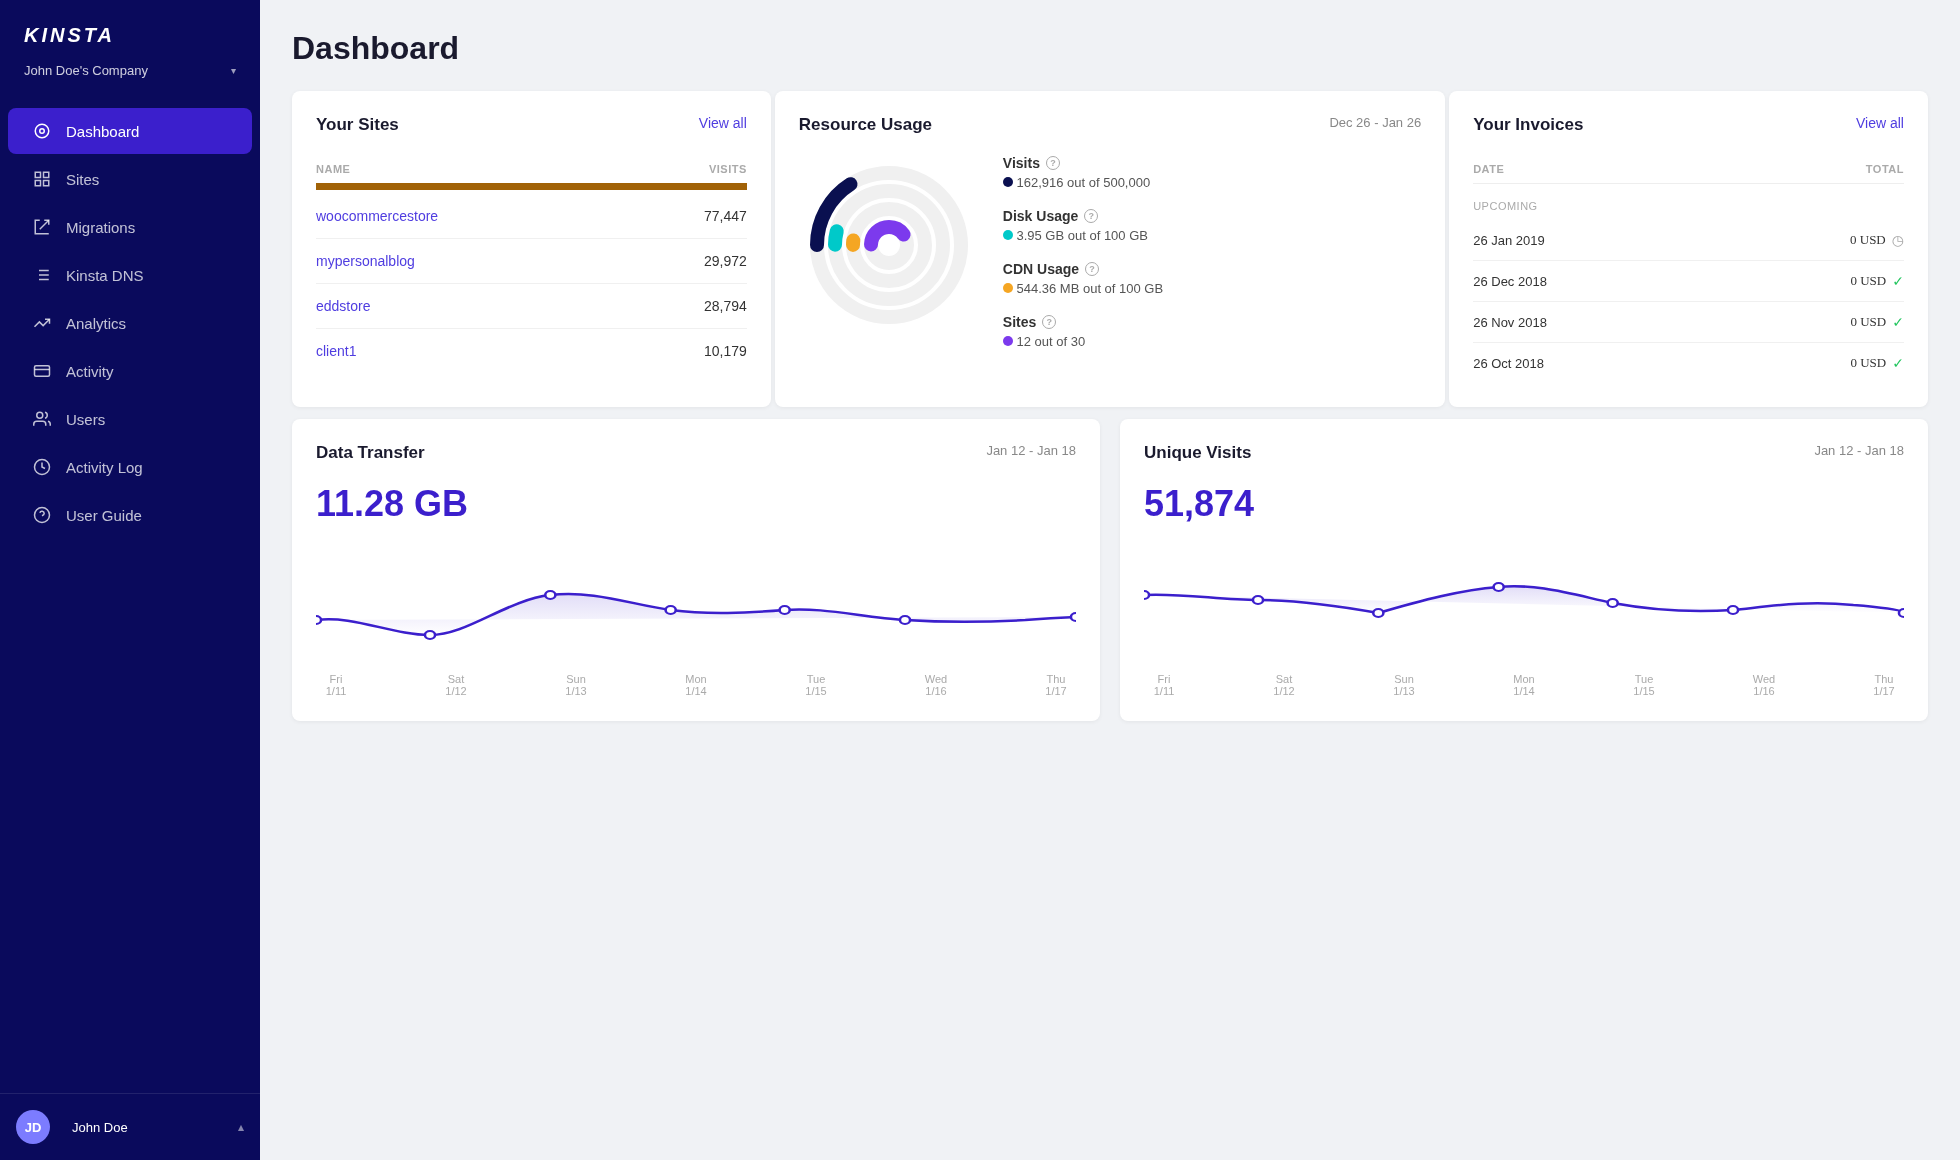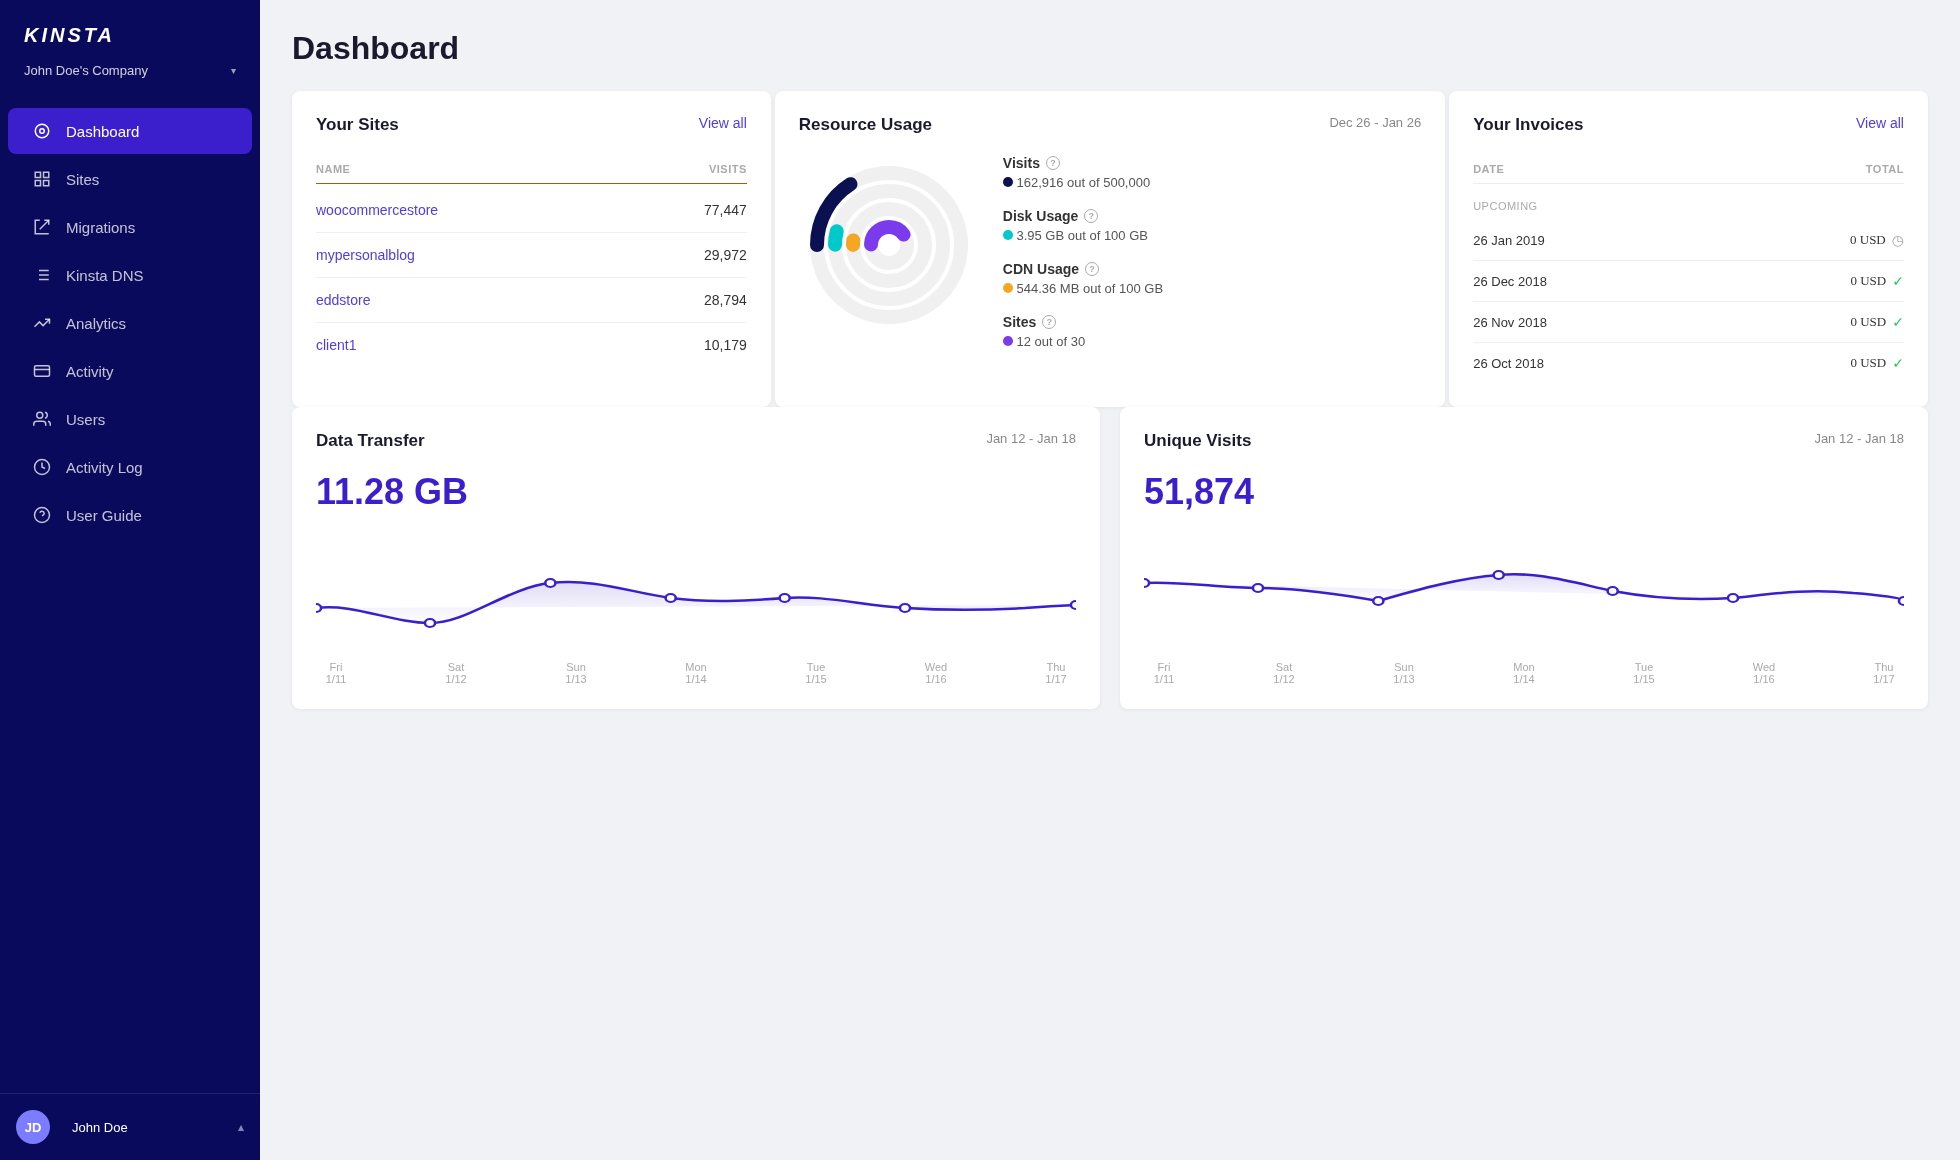--- a/index.html
+++ b/index.html
@@ -103,20 +103,21 @@
     
     .top-grid {
       display: grid;
       grid-template-columns: 1fr 1.4fr 1fr;
       gap: 4px;
     }
     .bottom-grid {
       display: grid;
       grid-template-columns: 1fr 1fr;
       gap: 20px;
+      margin-top: 12px;
     }
     .card {
       background: white;
       border-radius: 8px;
       padding: 24px;
       box-shadow: 0 1px 4px rgba(0,0,0,0.06);
     }
     .card-header {
       display: flex;
       justify-content: space-between;
@@ -137,21 +138,21 @@
     .date-range {
       font-size: 13px;
       color: #888;
     }
 
     
     .table-header {
       display: flex;
       justify-content: space-between;
       padding: 8px 0;
-      border-bottom: 1px solid #a16207;
+      border-bottom: 7px solid #a16207;
       margin-bottom: 4px;
     }
     .table-col-label {
       font-size: 11px;
       font-weight: 600;
       color: #aaa;
       text-transform: uppercase;
       letter-spacing: 0.5px;
     }
     .table-row {

